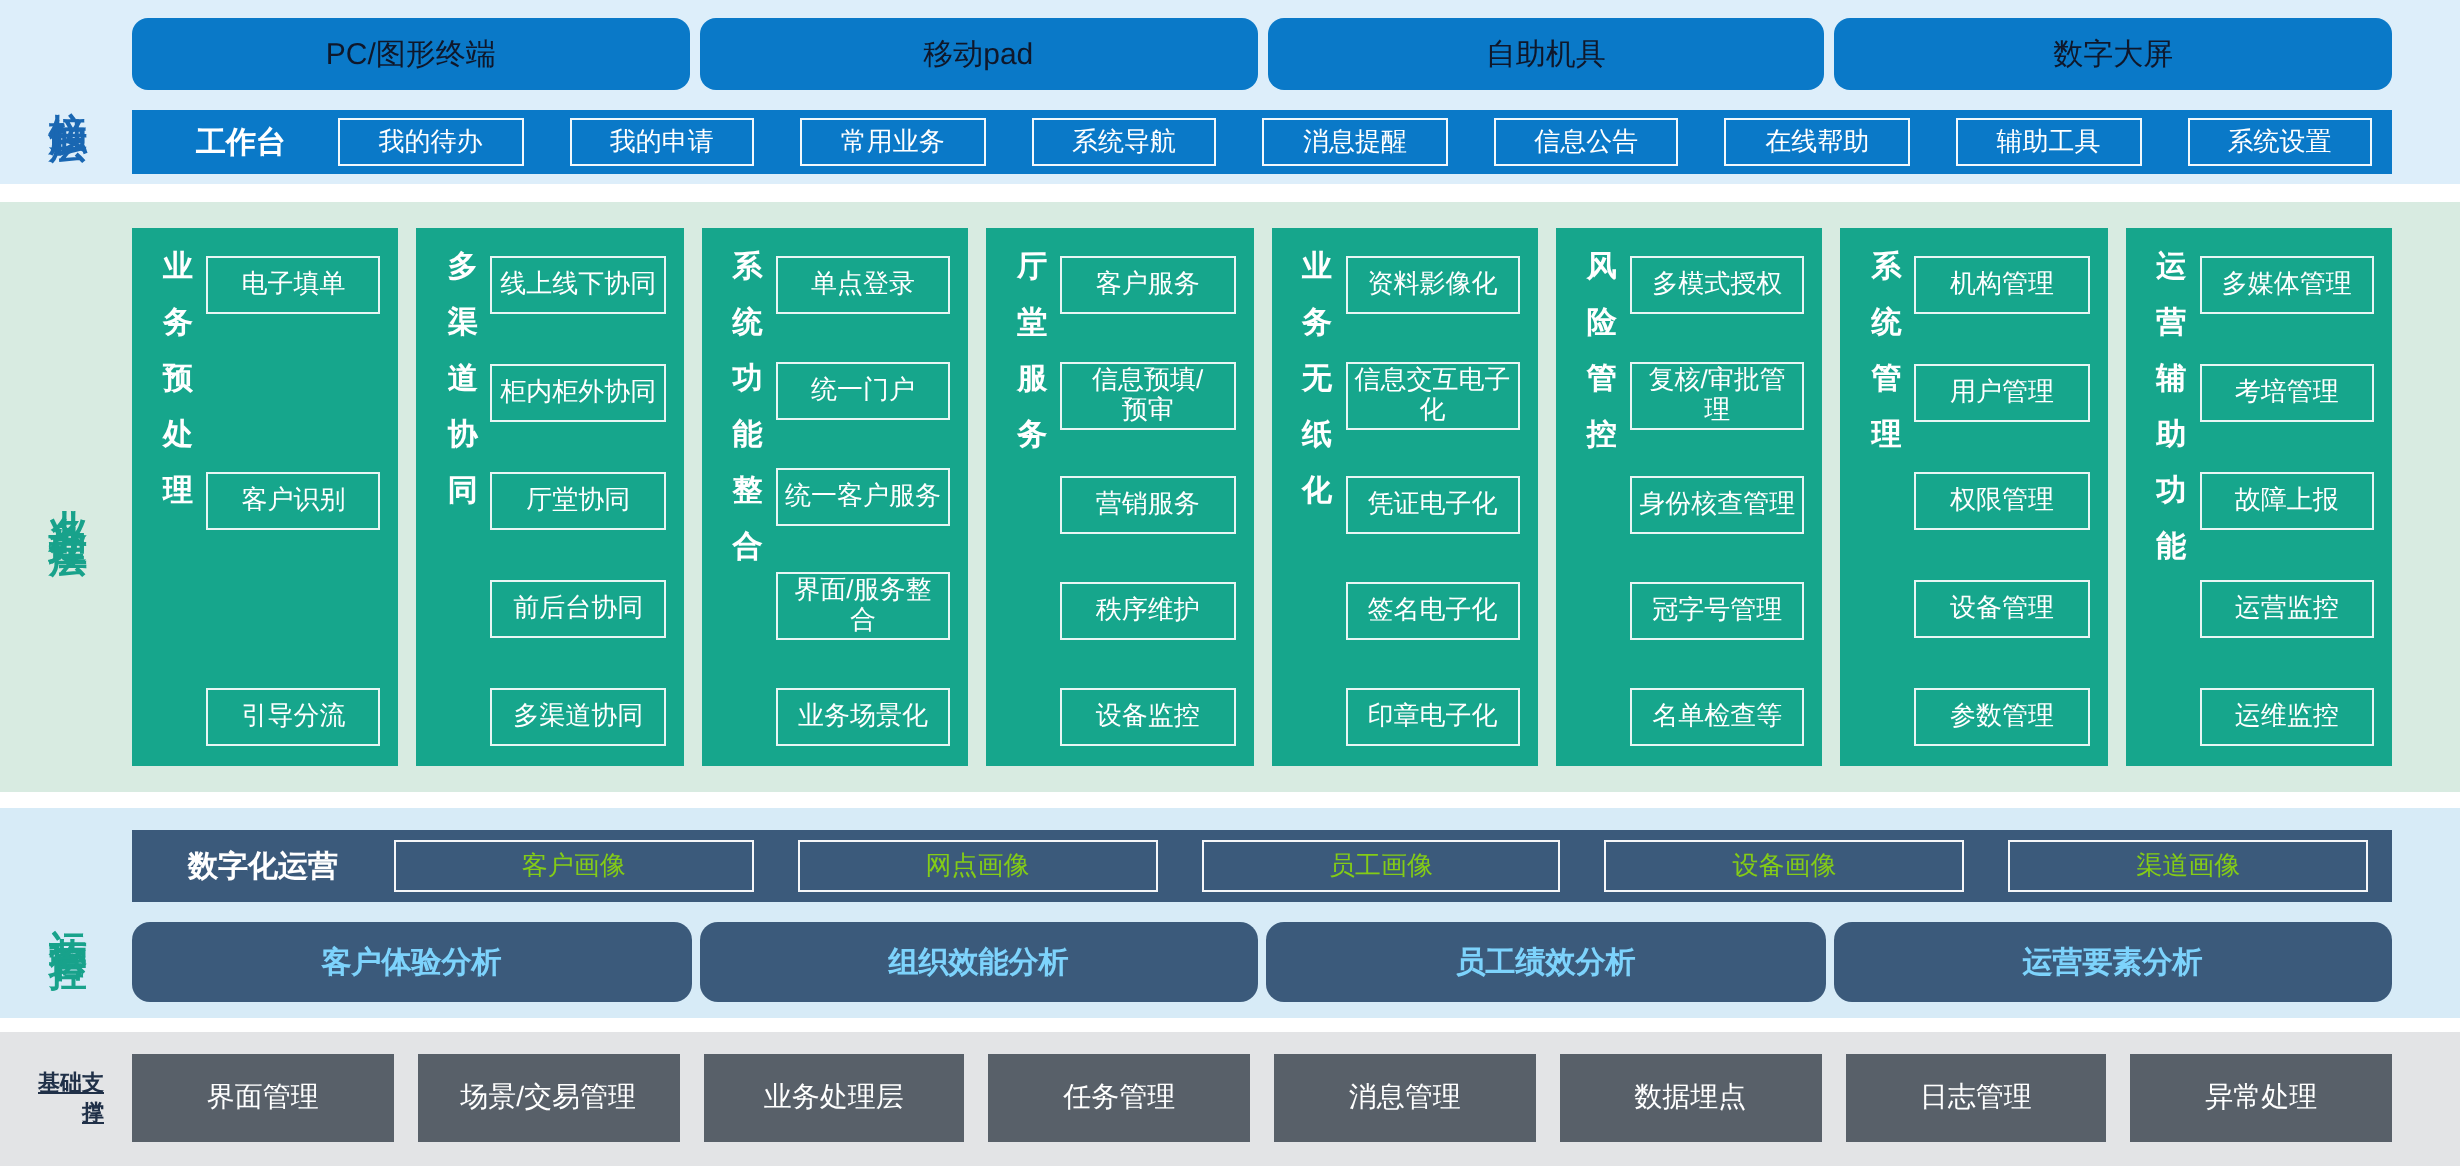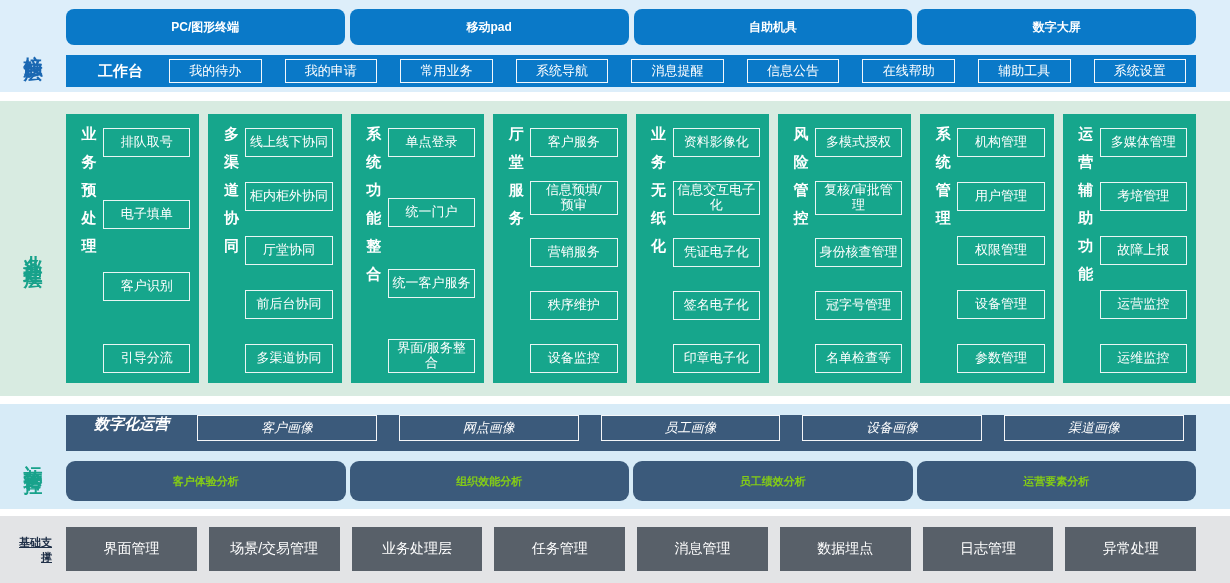--- a/index.html
+++ b/index.html
@@ -33,21 +33,21 @@
   .label-foundation{
     color: var(--label_dark); font-size: 11px; font-weight: bold;
     width: 38px; line-height: 1.3; text-align: right; word-break: break-all; text-decoration: underline;
   }
   .content { flex: 1; margin-right: 34px; display: flex; flex-direction: column; }
 
   
   .terminal-row { display: flex; gap: 5px; margin-top: 9px; height: 36px; }
   .terminal-box {
     flex: 1; background: var(--blue); border-radius: 8px;
-    color: #ffffff; font-size: 12px; font-weight: bold;
+    color: #0f172a; font-size: 15px; font-weight: normal;
     display: flex; align-items: center; justify-content: center;
   }
   .workbench-bar {
     margin-top: 10px; height: 32px; background: var(--blue);
     display: flex; align-items: center; padding: 0 10px;
   }
   .wb-label { color: #fff; font-size: 15px; font-weight: bold; padding: 0 26px 0 22px; }
   .wb-items { flex: 1; display: flex; gap: 23px; justify-content: space-between; }
   .wb-item {
     flex: 1; height: 22px; border: 1px solid rgba(255,255,255,0.95);
@@ -69,33 +69,33 @@
   .col-item {
     min-height: 29px; border: 1px solid rgba(255,255,255,0.9);
     color: #fff; font-size: 13px; text-align: center; white-space: pre-line; line-height: 1.15;
     display: flex; align-items: center; justify-content: center;
     margin-top: 8px; padding: 1px 2px; box-sizing: border-box;
   }
 
   
   .ops-bar {
     margin-top: 11px; height: 36px; background: var(--slate);
-    display: flex; padding: 0 12px; font-style: italic;
+    display: flex; align-items: center; padding: 0 12px;
   }
   .ops-label { color: #fff; font-size: 15px; font-weight: bold; padding: 0 28px 0 16px; }
   .ops-items { flex: 1; display: flex; gap: 22px; }
   .ops-item {
     flex: 1; height: 24px; border: 1px solid rgba(255,255,255,0.95);
-    color: #ffffff; font-size: 13px;
+    color: #84cc16; font-size: 13px;
     display: flex; align-items: center; justify-content: center;
   }
   .analysis-row { display: flex; gap: 4px; margin-top: 10px; height: 40px; }
   .analysis-box {
     flex: 1; background: var(--slate); border-radius: 9px;
-    color: #84cc16; font-size: 11px; font-weight: bold;
+    color: #7dd3fc; font-size: 15px; font-weight: bold;
     display: flex; align-items: center; justify-content: center;
   }
 
   
   .foundation-row { display: flex; gap: 12px; margin-top: 11px; height: 44px; }
   .foundation-box {
     flex: 1; background: var(--gray_box);
     color: #fff; font-size: 14px;
     display: flex; align-items: center; justify-content: center;
   }
@@ -135,21 +135,20 @@
 
   <section class="band band2">
     <div class="label-cell">
       <span class="v-label label-business">业务处理层</span>
     </div>
     <div class="content">
       <div class="columns">
           <div class="column">
             <div class="col-title">业务预处理</div>
             <div class="col-body">
-              <div class="col-item">排队取号</div>
               <div class="col-item">电子填单</div>
               <div class="col-item">客户识别</div>
               <div class="col-item">引导分流</div>
             </div>
           </div>
           <div class="column">
             <div class="col-title">多渠道协同</div>
             <div class="col-body">
               <div class="col-item">线上线下协同</div>
               <div class="col-item">柜内柜外协同</div>
@@ -158,20 +157,21 @@
               <div class="col-item">多渠道协同</div>
             </div>
           </div>
           <div class="column">
             <div class="col-title">系统功能整合</div>
             <div class="col-body">
               <div class="col-item">单点登录</div>
               <div class="col-item">统一门户</div>
               <div class="col-item">统一客户服务</div>
               <div class="col-item">界面/服务整合</div>
+              <div class="col-item">业务场景化</div>
             </div>
           </div>
           <div class="column">
             <div class="col-title">厅堂服务</div>
             <div class="col-body">
               <div class="col-item">客户服务</div>
               <div class="col-item">信息预填/
 预审</div>
               <div class="col-item">营销服务</div>
               <div class="col-item">秩序维护</div>

